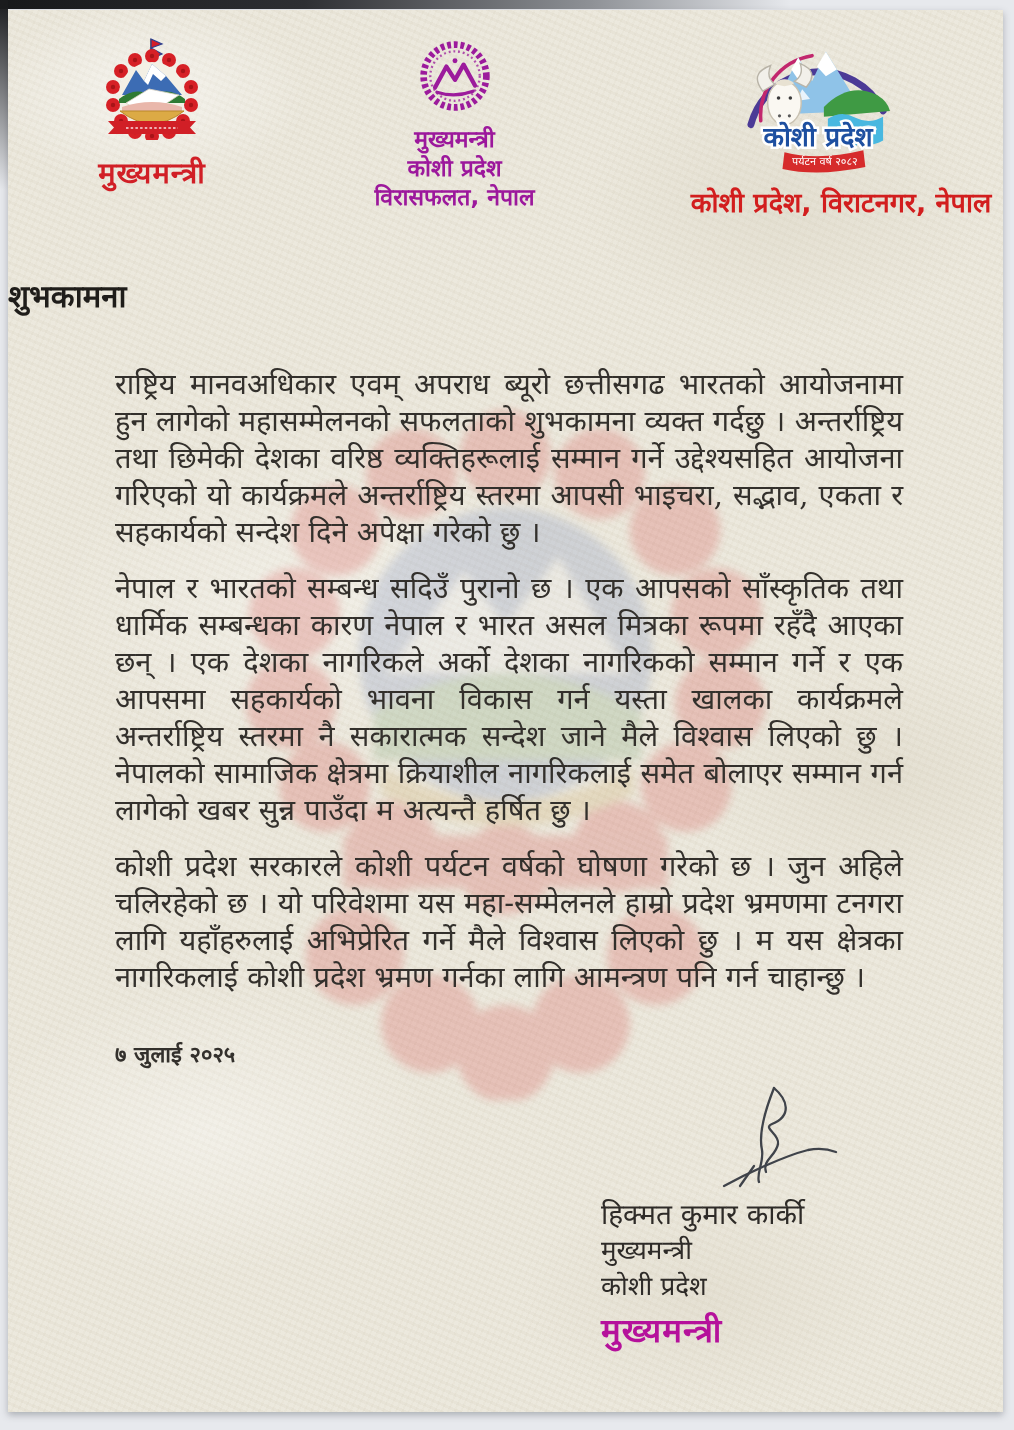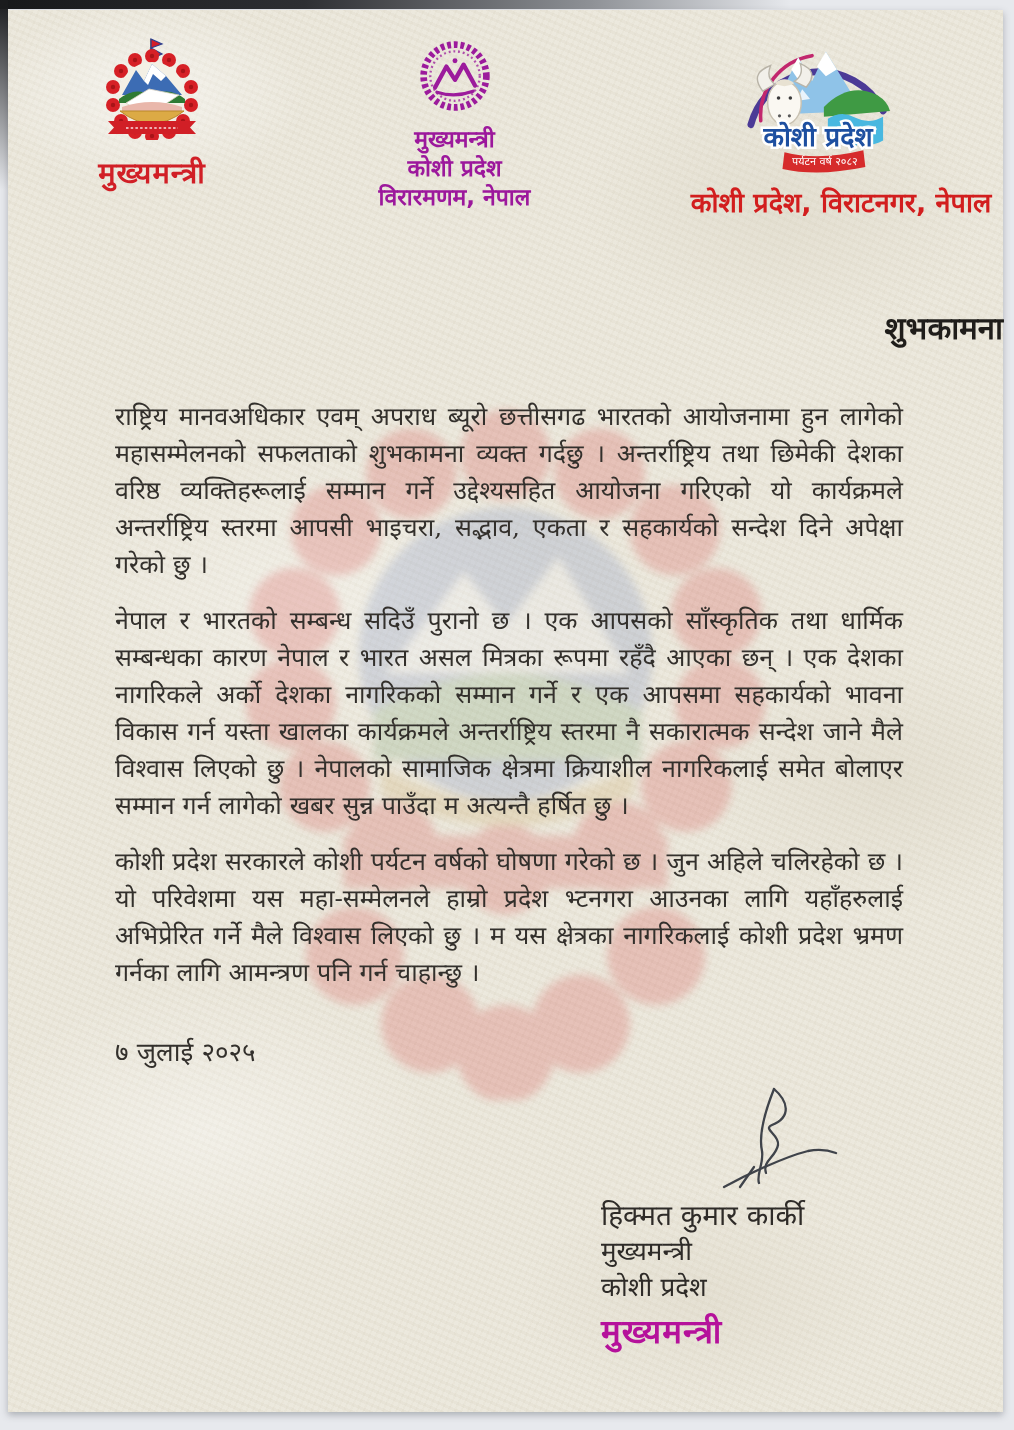--- a/index.html
+++ b/index.html
@@ -37,27 +37,27 @@
   .hcol{display:flex;flex-direction:column;align-items:center;}
   .hcol-left{width:228px;padding-top:6px;}
   .hcol-center{flex:1;padding-top:8px;}
   .hcol-right{width:348px;}
   .left-label{margin-top:8px;font-size:29px;font-weight:bold;color:#d11f26;letter-spacing:1px;}
   .center-line{font-size:23px;font-weight:bold;color:#9c189c;line-height:29px;}
   .center-line:first-of-type{margin-top:5px;}
   .right-caption{margin-top:3px;font-size:27px;font-weight:bold;color:#d21e1e;white-space:nowrap;margin-left:48px;}
 
   
-  .title{margin-top:86px;text-align:right;font-size:31px;font-weight:bold;color:#1f1d1a;
+  .title{margin-top:54px;text-align:left;font-size:31px;font-weight:bold;color:#1f1d1a;
     font-family:"DejaVu Serif","Liberation Serif",serif;}
-  .body-text{margin:50px 100px 0 107px;font-size:25px;line-height:37px;color:#33302c;
+  .body-text{margin:50px 100px 0 107px;font-size:29px;line-height:37px;color:#33302c;
     text-align:justify;font-family:"DejaVu Serif","Liberation Serif",serif;}
   .body-text p{margin:0 0 19px 0;}
-  .date-line{margin:42px 0 12px 107px;font-size:26px;color:#33302c;
-    font-family:"DejaVu Serif","Liberation Serif",serif;}
+  .date-line{margin:42px 0 12px 107px;font-size:22px;color:#33302c;
+    font-family:"DejaVu Serif","Liberation Serif",serif;font-weight:bold;}
 
   
   .sig-block{width:340px;margin:14px 62px 0 auto;}
   .sig-svg{display:block;margin:0 auto;}
   .sig-name{font-size:28px;color:#2e2b28;font-family:"DejaVu Serif","Liberation Serif",serif;}
   .sig-role{font-size:26px;line-height:36px;color:#2e2b28;font-family:"DejaVu Serif","Liberation Serif",serif;}
   .sig-stamp{margin-top:3px;font-size:33px;font-weight:bold;color:#b5119b;letter-spacing:1px;}
 </style>
 </head>
 <body>
@@ -160,21 +160,21 @@
           <svg width="86" height="78" viewBox="0 0 90 82">
             <circle cx="45" cy="40" r="33" fill="none" stroke="#9c1b9c" stroke-width="7" stroke-dasharray="4 3"></circle>
             <circle cx="45" cy="40" r="26" fill="none" stroke="#9c1b9c" stroke-width="2.4" stroke-dasharray="2 3" opacity=".75"></circle>
             <path d="M24,52 L36,30 L45,44 L54,28 L66,50" stroke="#9c1b9c" stroke-width="4.5" fill="none" stroke-linejoin="round" stroke-linecap="round"></path>
             <path d="M26,57 Q45,63 64,56" stroke="#9c1b9c" stroke-width="3.5" fill="none" stroke-linecap="round"></path>
             <circle cx="45" cy="24" r="2.6" fill="#9c1b9c"></circle>
           </svg>
         </span>
         <div class="center-line">मुख्यमन्त्री</div>
         <div class="center-line">कोशी प्रदेश</div>
-        <div class="center-line">विरारमणम, नेपाल</div>
+        <div class="center-line">विरासफलत, नेपाल</div>
       </div>
 
       <div class="hcol hcol-right">
         <span>
           <svg width="168" height="146" viewBox="0 0 170 148">
             <path d="M18,96 A72,72 0 0 1 152,82" stroke="#4b3a96" stroke-width="7" fill="none" stroke-linecap="round"></path>
             <path d="M28,92 A62,62 0 0 1 80,26" stroke="#c2276d" stroke-width="3.6" fill="none" stroke-linecap="round"></path>
             <path d="M38,86 L66,28 L80,52 L94,22 L120,64 L128,82 L38,86 Z" fill="#8fc3e8"></path>
             <path d="M66,28 L74,44 L65,49 L59,40 Z" fill="#ffffff"></path>
             <path d="M94,22 L105,40 L94,47 L85,37 Z" fill="#ffffff"></path>
@@ -198,21 +198,21 @@
         </span>
         <div class="right-caption">कोशी प्रदेश, विराटनगर, नेपाल</div>
       </div>
     </div>
 
     <div class="title">शुभकामना</div>
 
     <div class="body-text">
       <p>राष्ट्रिय मानवअधिकार एवम् अपराध ब्यूरो छत्तीसगढ भारतको आयोजनामा हुन लागेको महासम्मेलनको सफलताको शुभकामना व्यक्त गर्दछु । अन्तर्राष्ट्रिय तथा छिमेकी देशका वरिष्ठ व्यक्तिहरूलाई सम्मान गर्ने उद्देश्यसहित आयोजना गरिएको यो कार्यक्रमले अन्तर्राष्ट्रिय स्तरमा आपसी भाइचरा, सद्भाव, एकता र सहकार्यको सन्देश दिने अपेक्षा गरेको छु ।</p>
       <p>नेपाल र भारतको सम्बन्ध सदिउँ पुरानो छ । एक आपसको साँस्कृतिक तथा धार्मिक सम्बन्धका कारण नेपाल र भारत असल मित्रका रूपमा रहँदै आएका छन् । एक देशका नागरिकले अर्को देशका नागरिकको सम्मान गर्ने र एक आपसमा सहकार्यको भावना विकास गर्न यस्ता खालका कार्यक्रमले अन्तर्राष्ट्रिय स्तरमा नै सकारात्मक सन्देश जाने मैले विश्वास लिएको छु । नेपालको सामाजिक क्षेत्रमा क्रियाशील नागरिकलाई समेत बोलाएर सम्मान गर्न लागेको खबर सुन्न पाउँदा म अत्यन्तै हर्षित छु ।</p>
-      <p>कोशी प्रदेश सरकारले कोशी पर्यटन वर्षको घोषणा गरेको छ । जुन अहिले चलिरहेको छ । यो परिवेशमा यस महा-सम्मेलनले हाम्रो प्रदेश भ्टनगरा आउनका लागि यहाँहरुलाई अभिप्रेरित गर्ने मैले विश्वास लिएको छु । म यस क्षेत्रका नागरिकलाई कोशी प्रदेश भ्रमण गर्नका लागि आमन्त्रण पनि गर्न चाहान्छु ।</p>
+      <p>कोशी प्रदेश सरकारले कोशी पर्यटन वर्षको घोषणा गरेको छ । जुन अहिले चलिरहेको छ । यो परिवेशमा यस महा-सम्मेलनले हाम्रो प्रदेश भ्रमणमा टनगरा लागि यहाँहरुलाई अभिप्रेरित गर्ने मैले विश्वास लिएको छु । म यस क्षेत्रका नागरिकलाई कोशी प्रदेश भ्रमण गर्नका लागि आमन्त्रण पनि गर्न चाहान्छु ।</p>
     </div>
 
     <div class="date-line">७ जुलाई २०२५</div>
 
     <div class="sig-block">
       <span>
         <svg class="sig-svg" width="150" height="112" viewBox="0 0 150 112">
           <g stroke="#3f434a" stroke-width="2.3" fill="none" stroke-linecap="round">
             <path d="M78,6 C70,26 62,50 66,68 C68,80 60,92 63,100"></path>
             <path d="M78,6 C92,18 96,34 76,42 C66,46 84,52 82,62 C80,74 66,78 70,90"></path>

